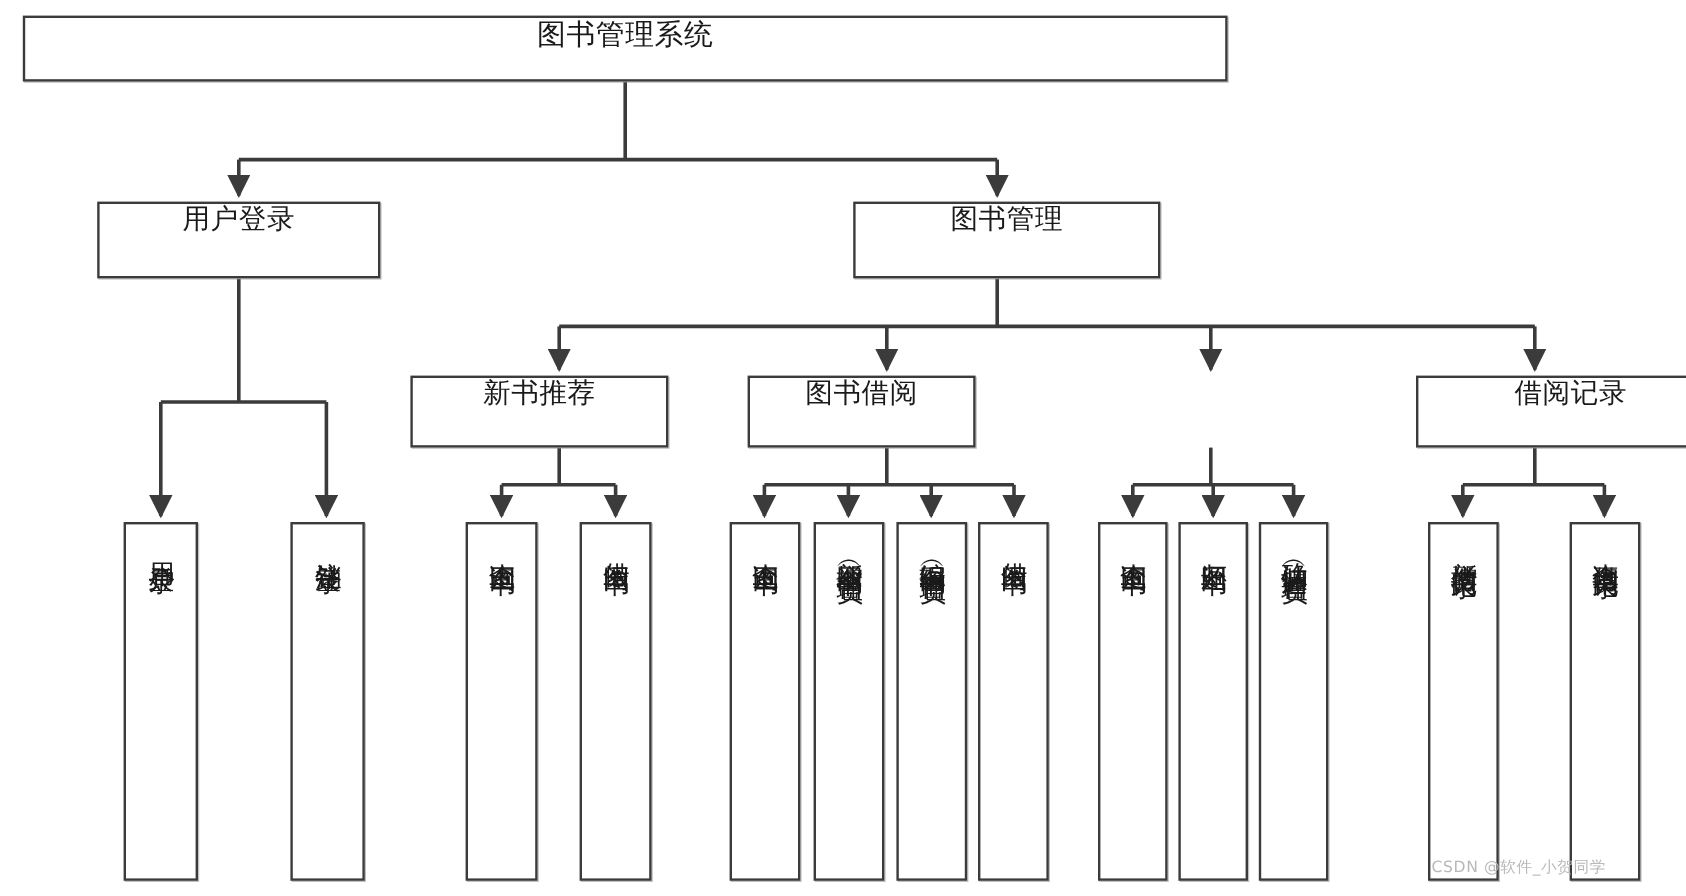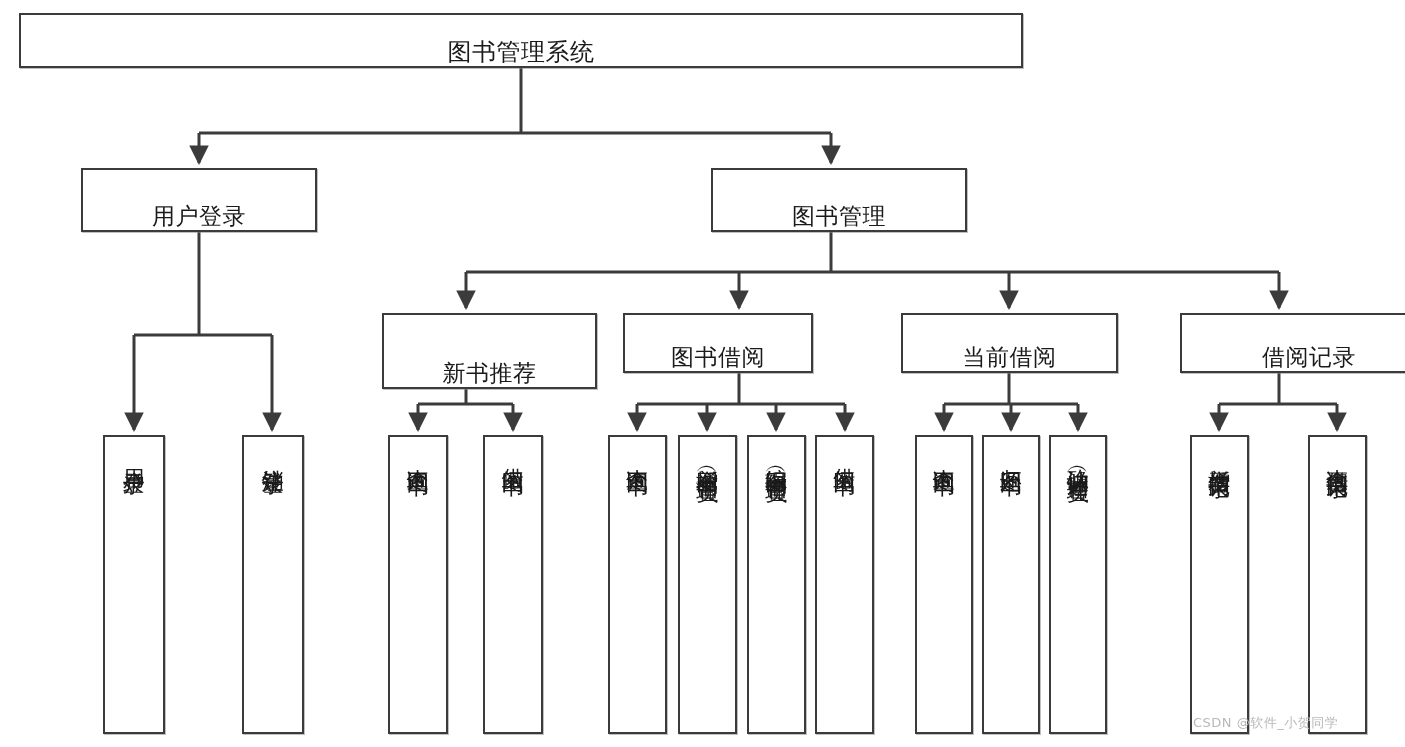--- a/index.html
+++ b/index.html
@@ -24,21 +24,21 @@
     height: 747px;
     pointer-events: none;
   }
   .node {
     position: absolute;
     box-sizing: border-box;
     border: 2px solid #3b3b3b;
     background: #ffffff;
     color: #1a1a1a;
     display: flex;
-    align-items: flex-end;
+    align-items: flex-start;
     justify-content: center;
     box-shadow: 1px 1px 0 rgba(140,140,140,0.55);
   }
   .node .label {
     display: block;
     line-height: 1.18;
     letter-spacing: 0.5px;
     white-space: nowrap;
   }
   
@@ -132,29 +132,26 @@
     <span class="label">图书管理系统</span>
   </div>
 
   <div class="node h" style="left:81px; top:168px; width:236px; height:64px;">
     <span class="label">用户登录</span>
   </div>
   <div class="node h" style="left:711px; top:168px; width:256px; height:64px;">
     <span class="label">图书管理</span>
   </div>
 
-  <div class="node h" style="left:382px; top:313px; width:215px; height:76px;">
+  <div class="node h" style="left:342px; top:313px; width:215px; height:60px;">
     <span class="label">新书推荐</span>
   </div>
   <div class="node h" style="left:623px; top:313px; width:190px; height:60px;">
     <span class="label">图书借阅</span>
   </div>
-  <div class="node h" style="left:901px; top:313px; width:217px; height:60px;">
-    <span class="label">当前借阅</span>
-  </div>
   <div class="node h" style="left:1180px; top:313px; width:258px; height:60px;">
     <span class="label">借阅记录</span>
   </div>
 
   <div class="node v" style="left:103px; top:435px; width:62px; height:299px;">
     <span class="label">用户登录</span>
   </div>
   <div class="node v" style="left:242px; top:435px; width:62px; height:299px;">
     <span class="label">注销登录</span>
   </div>

